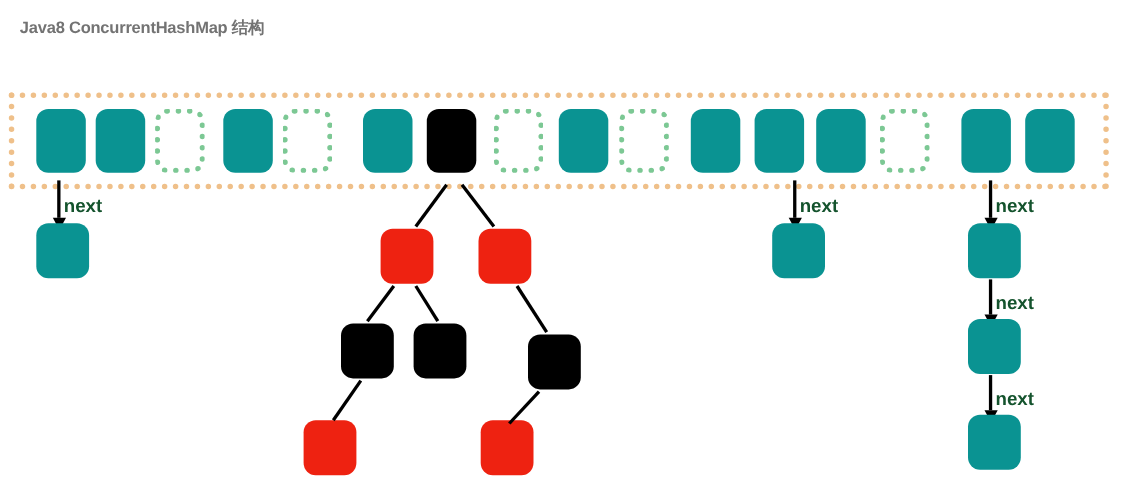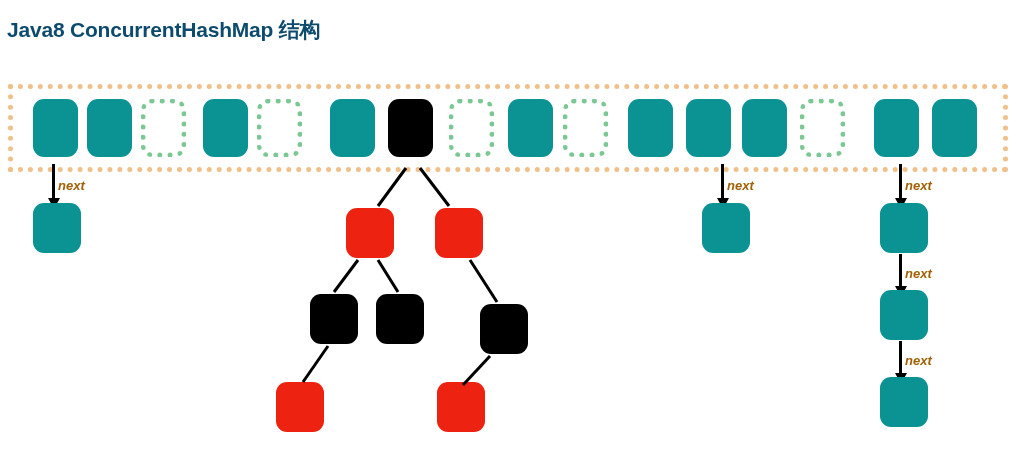--- a/index.html
+++ b/index.html
@@ -12,25 +12,25 @@
   }
   #canvas {
     position: relative;
     width: 1024px;
     height: 454px;
     background: #ffffff;
     overflow: hidden;
   }
   #page-title {
     position: absolute;
-    left: 7px;
+    left: 18px;
     top: 16px;
-    font-size: 21px;
+    font-size: 15px;
     font-weight: bold;
-    color: #0c4a6e;
+    color: #737373;
     letter-spacing: -0.2px;
     white-space: nowrap;
   }
   
   #array-band {
     position: absolute;
     left: 8px;
     top: 84px;
     width: 1000px;
     height: 88px;
@@ -71,25 +71,24 @@
   .next-head {
     position: absolute;
     width: 0;
     height: 0;
     border-left: 6px solid transparent;
     border-right: 6px solid transparent;
     border-top: 11px solid #000000;
   }
   .next-label {
     position: absolute;
-    font-size: 13px;
+    font-size: 17px;
     font-weight: bold;
-    color: #a16207;
+    color: #14532d;
     white-space: nowrap;
-    font-style: italic;
   }
   
   #tree-edges {
     position: absolute;
     left: 0;
     top: 0;
     width: 1024px;
     height: 454px;
     pointer-events: none;
   }

